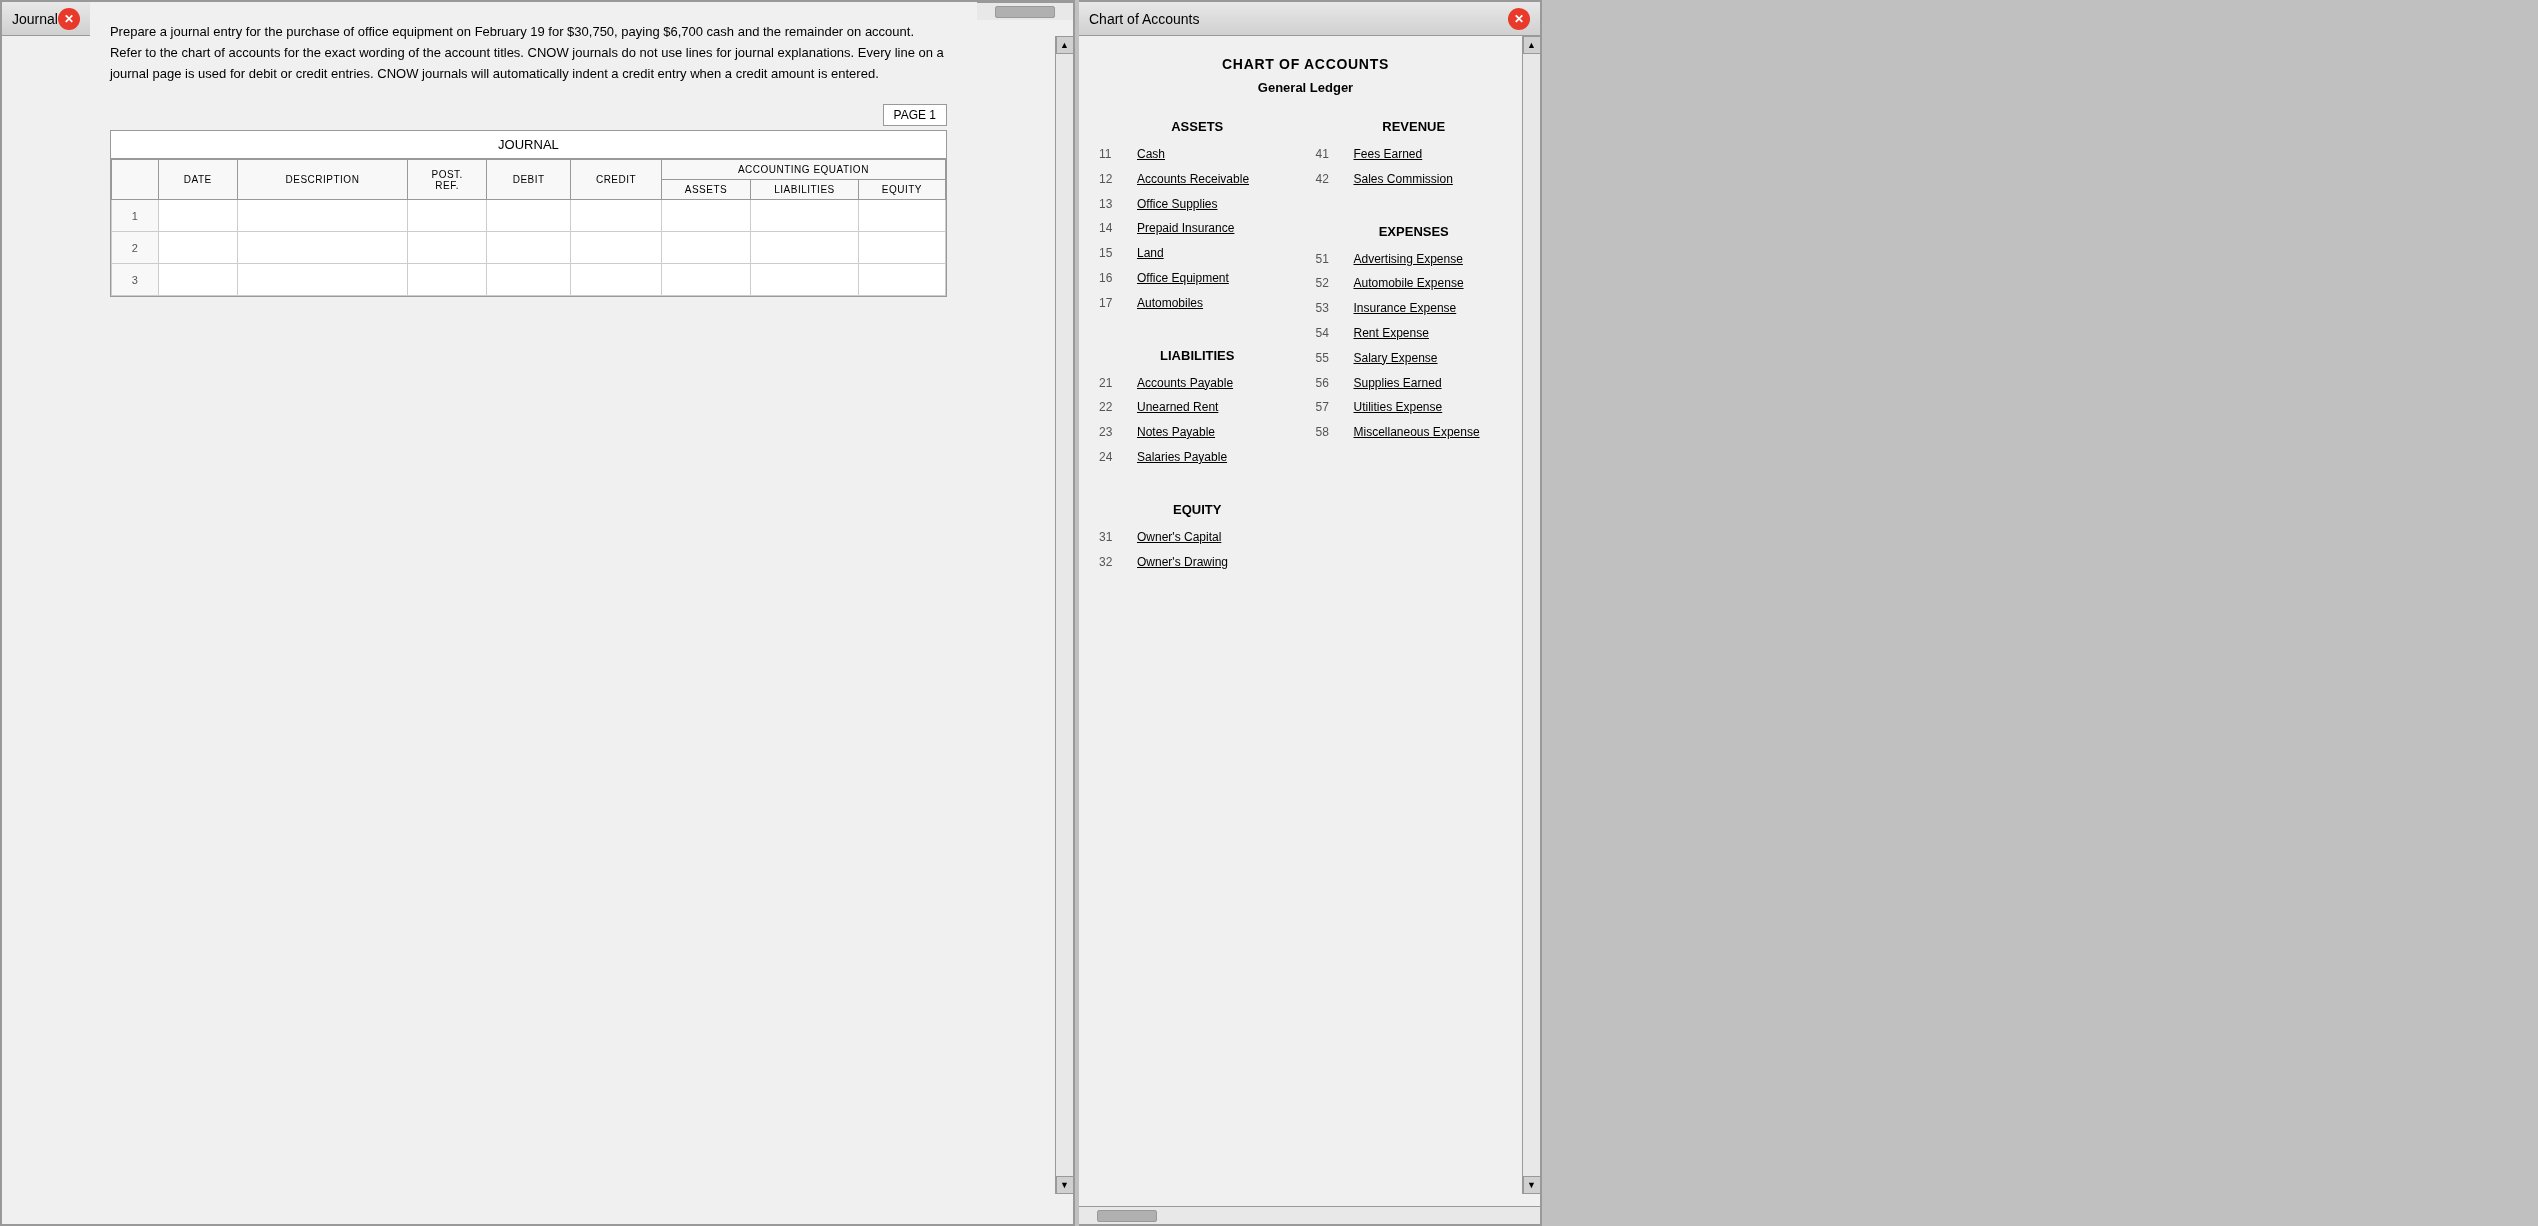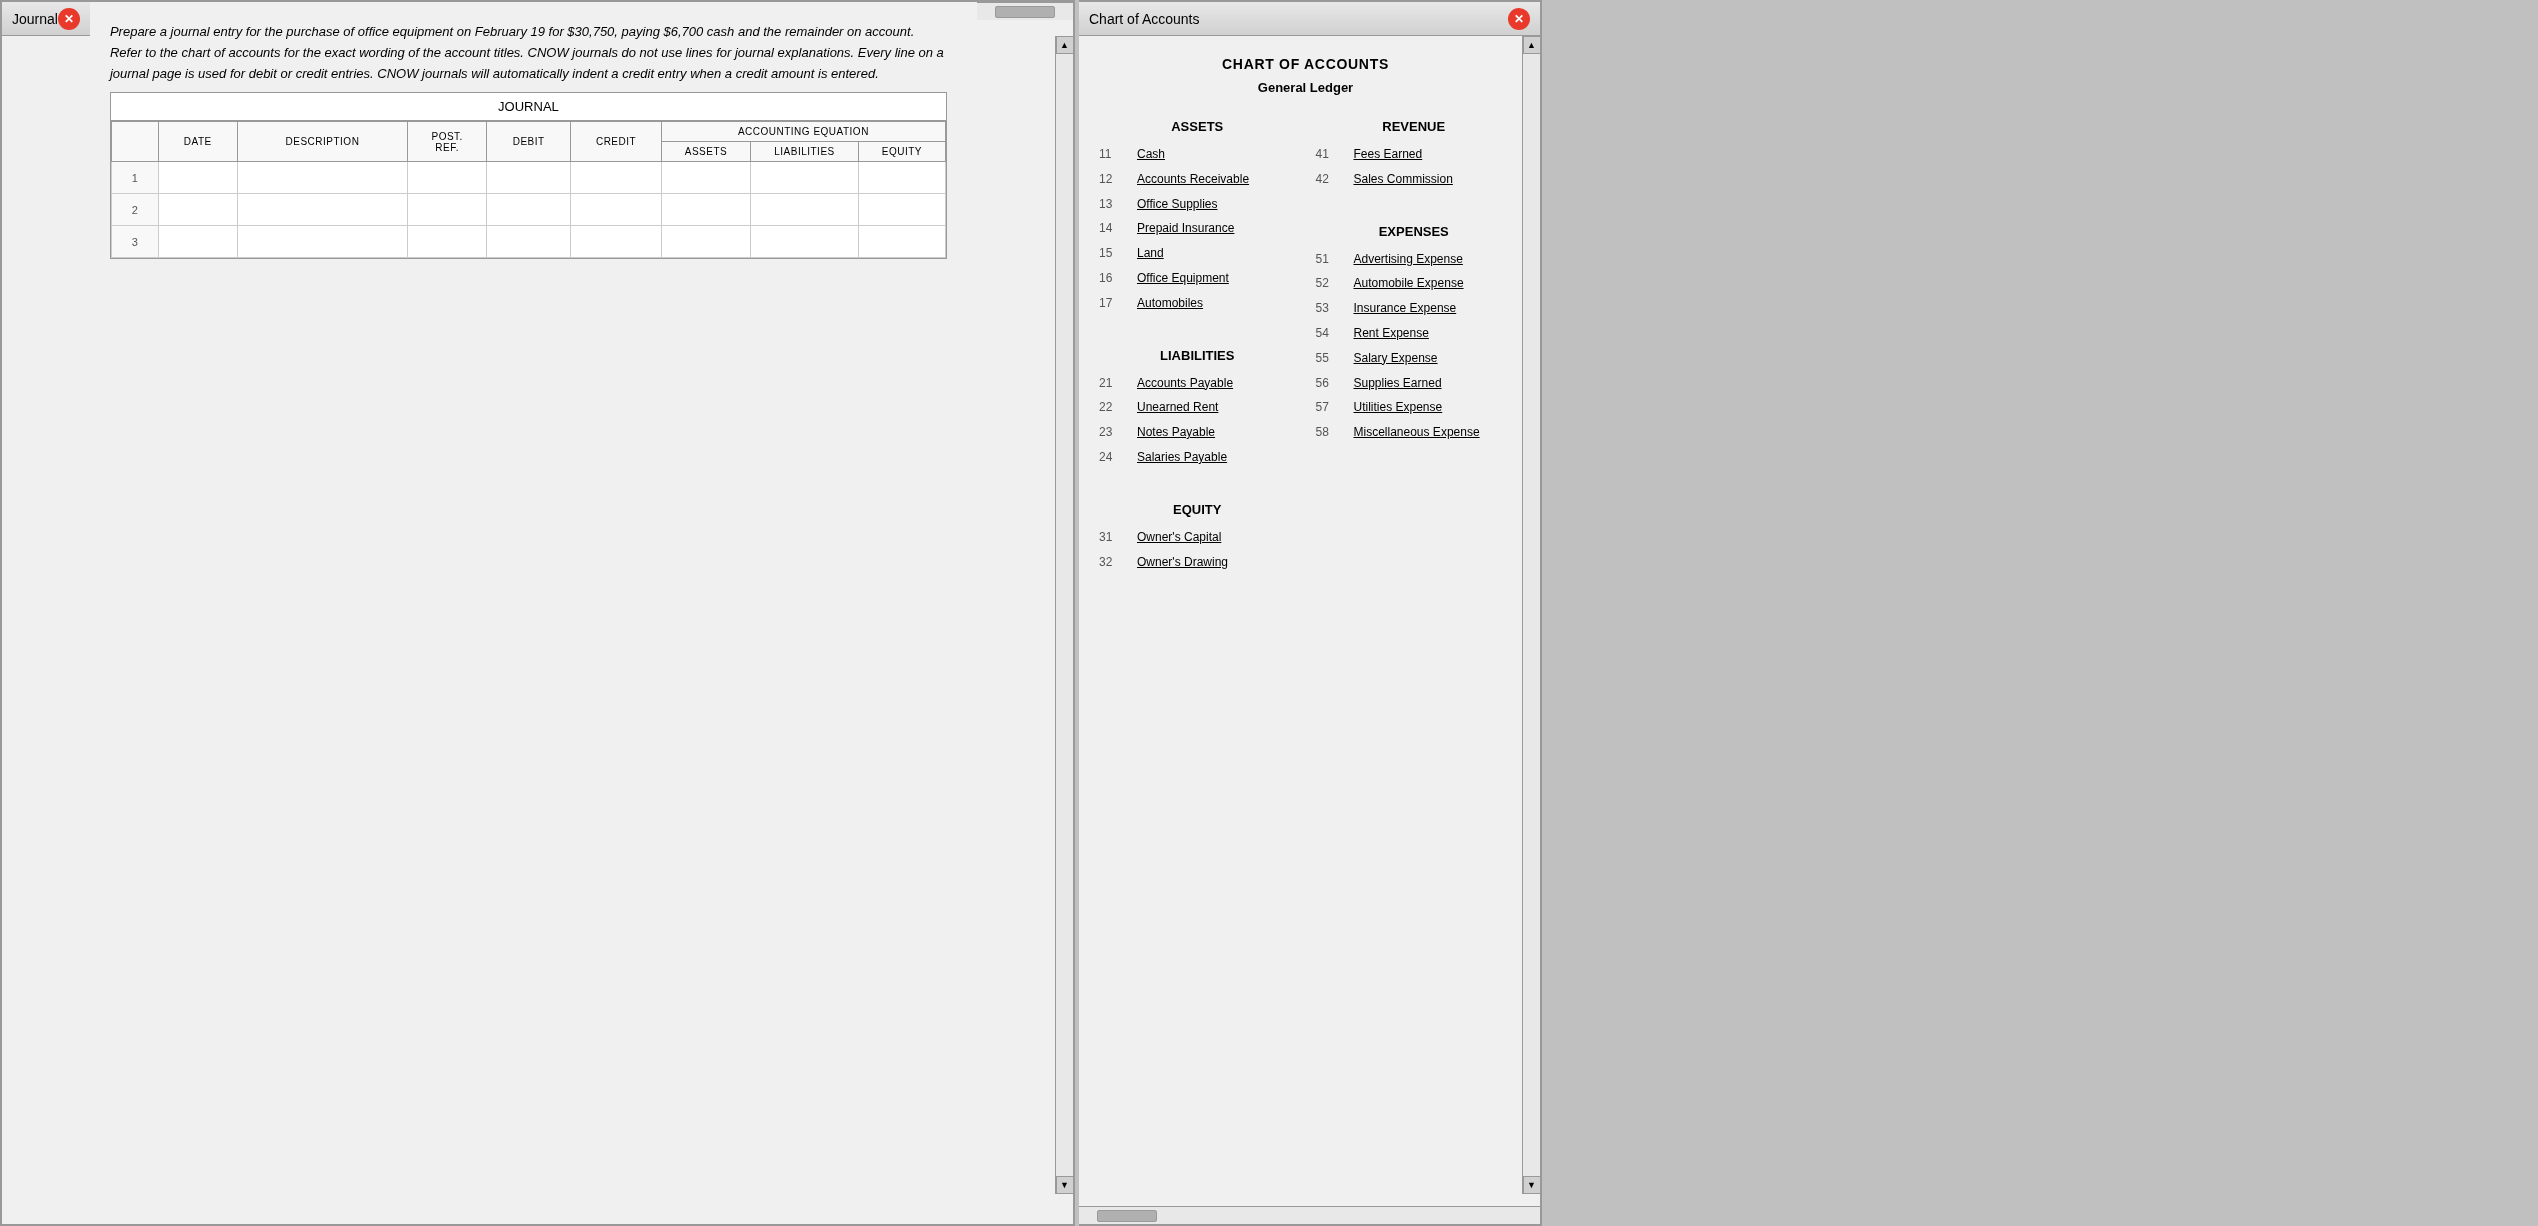--- a/index.html
+++ b/index.html
@@ -55,24 +55,23 @@
 
     .panel-content {
       flex: 1;
       overflow-y: auto;
       overflow-x: auto;
       padding: 20px 20px 10px 20px;
       position: relative;
     }
 
     .instructions {
-      font-style: italic;
       font-size: 13px;
       line-height: 1.6;
-      margin-bottom: 8px;
+      margin-bottom: 20px;
       color: #000;
     }
     .page-label-box {
       border: 1px solid #999;
       padding: 3px 10px;
       display: inline-block;
       background: #fff;
       font-size: 12px;
     }
 
@@ -267,20 +266,23 @@
 
   <div class="scrollbar-area">
     <div class="scroll-arrow">▲</div>
     <div class="scroll-track"></div>
     <div class="scroll-arrow">▼</div>
   </div>
 
   <div class="panel-content" style="padding-right: 30px;">
     <p class="instructions">Prepare a journal entry for the purchase of office equipment on February 19 for $30,750, paying $6,700 cash and the remainder on account. Refer to the chart of accounts for the exact wording of the account titles. CNOW journals do not use lines for journal explanations. Every line on a journal page is used for debit or credit entries. CNOW journals will automatically indent a credit entry when a credit amount is entered.</p>
 
+    <div style="text-align:right; margin-bottom: 4px;">
+      <span class="page-label-box">PAGE 1</span>
+    </div>
 
     <div class="journal-table-wrapper">
       <div class="journal-title-row">JOURNAL</div>
       <table class="journal">
         <thead>
           <tr>
             <th rowspan="2" style="width:20px;"></th>
             <th rowspan="2" class="col-date">DATE</th>
             <th rowspan="2" class="col-desc">DESCRIPTION</th>
             <th rowspan="2" class="col-postref">POST. REF.</th>

